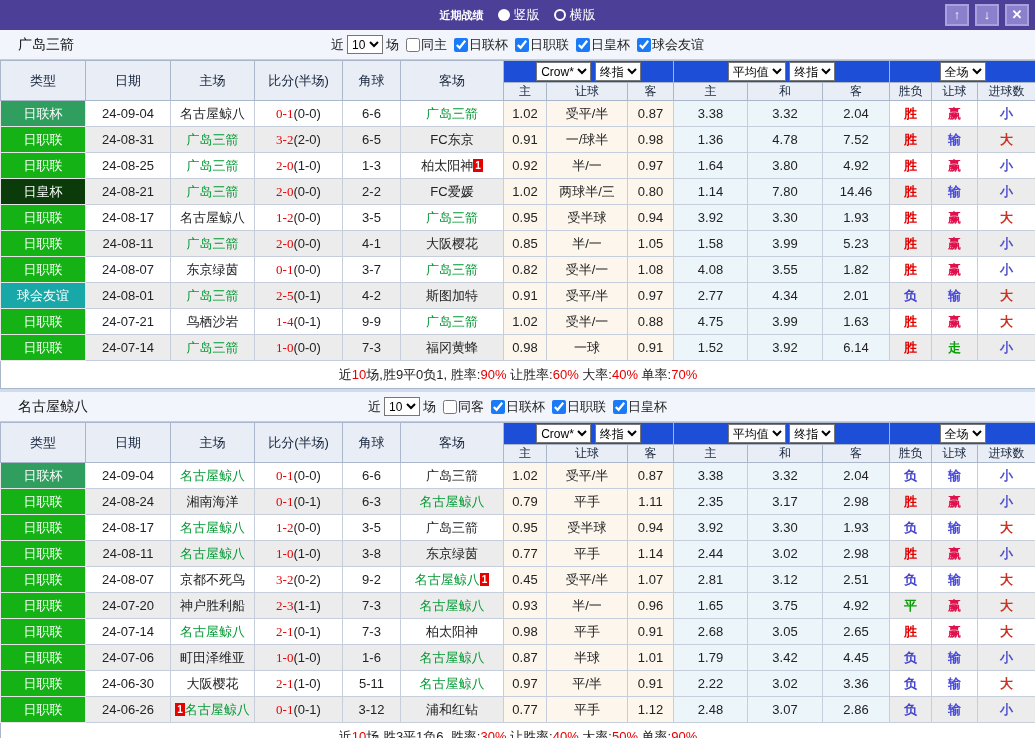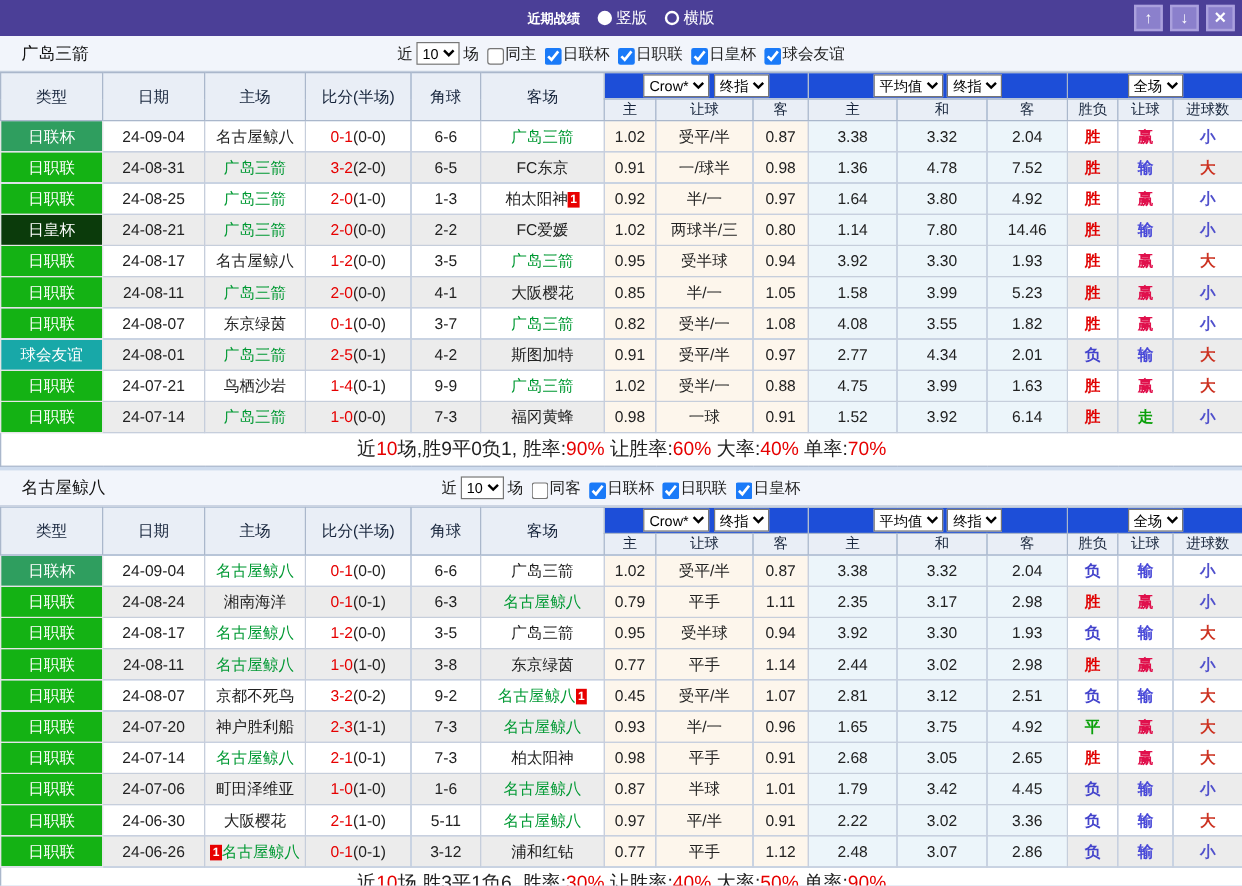--- a/index.html
+++ b/index.html
@@ -38,42 +38,42 @@
   }
   .team-name { position:absolute; left:18px; font-size:14px; color:#111; }
   .fcenter { margin:0 auto; display:flex; align-items:center; gap:3px; font-size:13px; }
   .fcenter select, .hdr-grp select {
     font-size:12px; height:19px; border:1px solid #767676; background:#fff;
     font-family:"Liberation Sans","DejaVu Sans",sans-serif;
   }
   .fcenter input[type=checkbox] {
     width:14px; height:14px; margin:0 1px 0 4px; accent-color:#1a7af8; cursor:pointer;
   }
-  .chk-label { display:inline-flex; align-items:flex-end; cursor:pointer; }
+  .chk-label { display:inline-flex; align-items:center; cursor:pointer; }
   
   table { border-collapse:collapse; width:1035px; table-layout:fixed; }
   th, td { border:1px solid #c6cedb; padding:0; text-align:center; overflow:hidden; white-space:nowrap; }
   thead th { background:#e9eef6; border-color:#aab7cb; font-weight:normal; color:#15233a; font-size:13px; }
   thead tr.grp-row th { height:22px; }
   thead tr.sub-row th { height:17px; font-size:12px; }
   .hdr-grp { background:#1d4ed8; }
   tbody td { height:26px; font-size:13px; }
   tbody tr.even td.plain { background:#ececec; }
   tbody tr.odd  td.plain { background:#fff; }
   td.type-cell { color:#fff; border-color:#e6e6e6; }
   td.crow { background:#fdf6ec; }
   td.avg  { background:#ecf5fa; }
   .team-hl { color:#009933; }
-  .score-main { color:#e60000; }
+  .score-main { color:#e60000;font-family:Liberation Serif, serif; }
   .res { font-weight:bold; }
   .rcard {
     display:inline-block; background:#e80000; color:#fff; font-size:10px;
     line-height:13px; padding:0 2px; font-weight:bold; vertical-align:1px;
   }
-  tfoot td { height:28px; background:#fff; border-color:#aab7cb; font-size:16px; }
+  tfoot td { height:28px; background:#fff; border-color:#aab7cb; font-size:13px; }
   tfoot .red { color:#e60000; }
   .section { margin-bottom:3px; }
 </style>
 </head>
 <body>
 
 <div class="titlebar">
   <div class="title-group">
     <span class="title">近期战绩</span>
     <span class="radio-opt">

